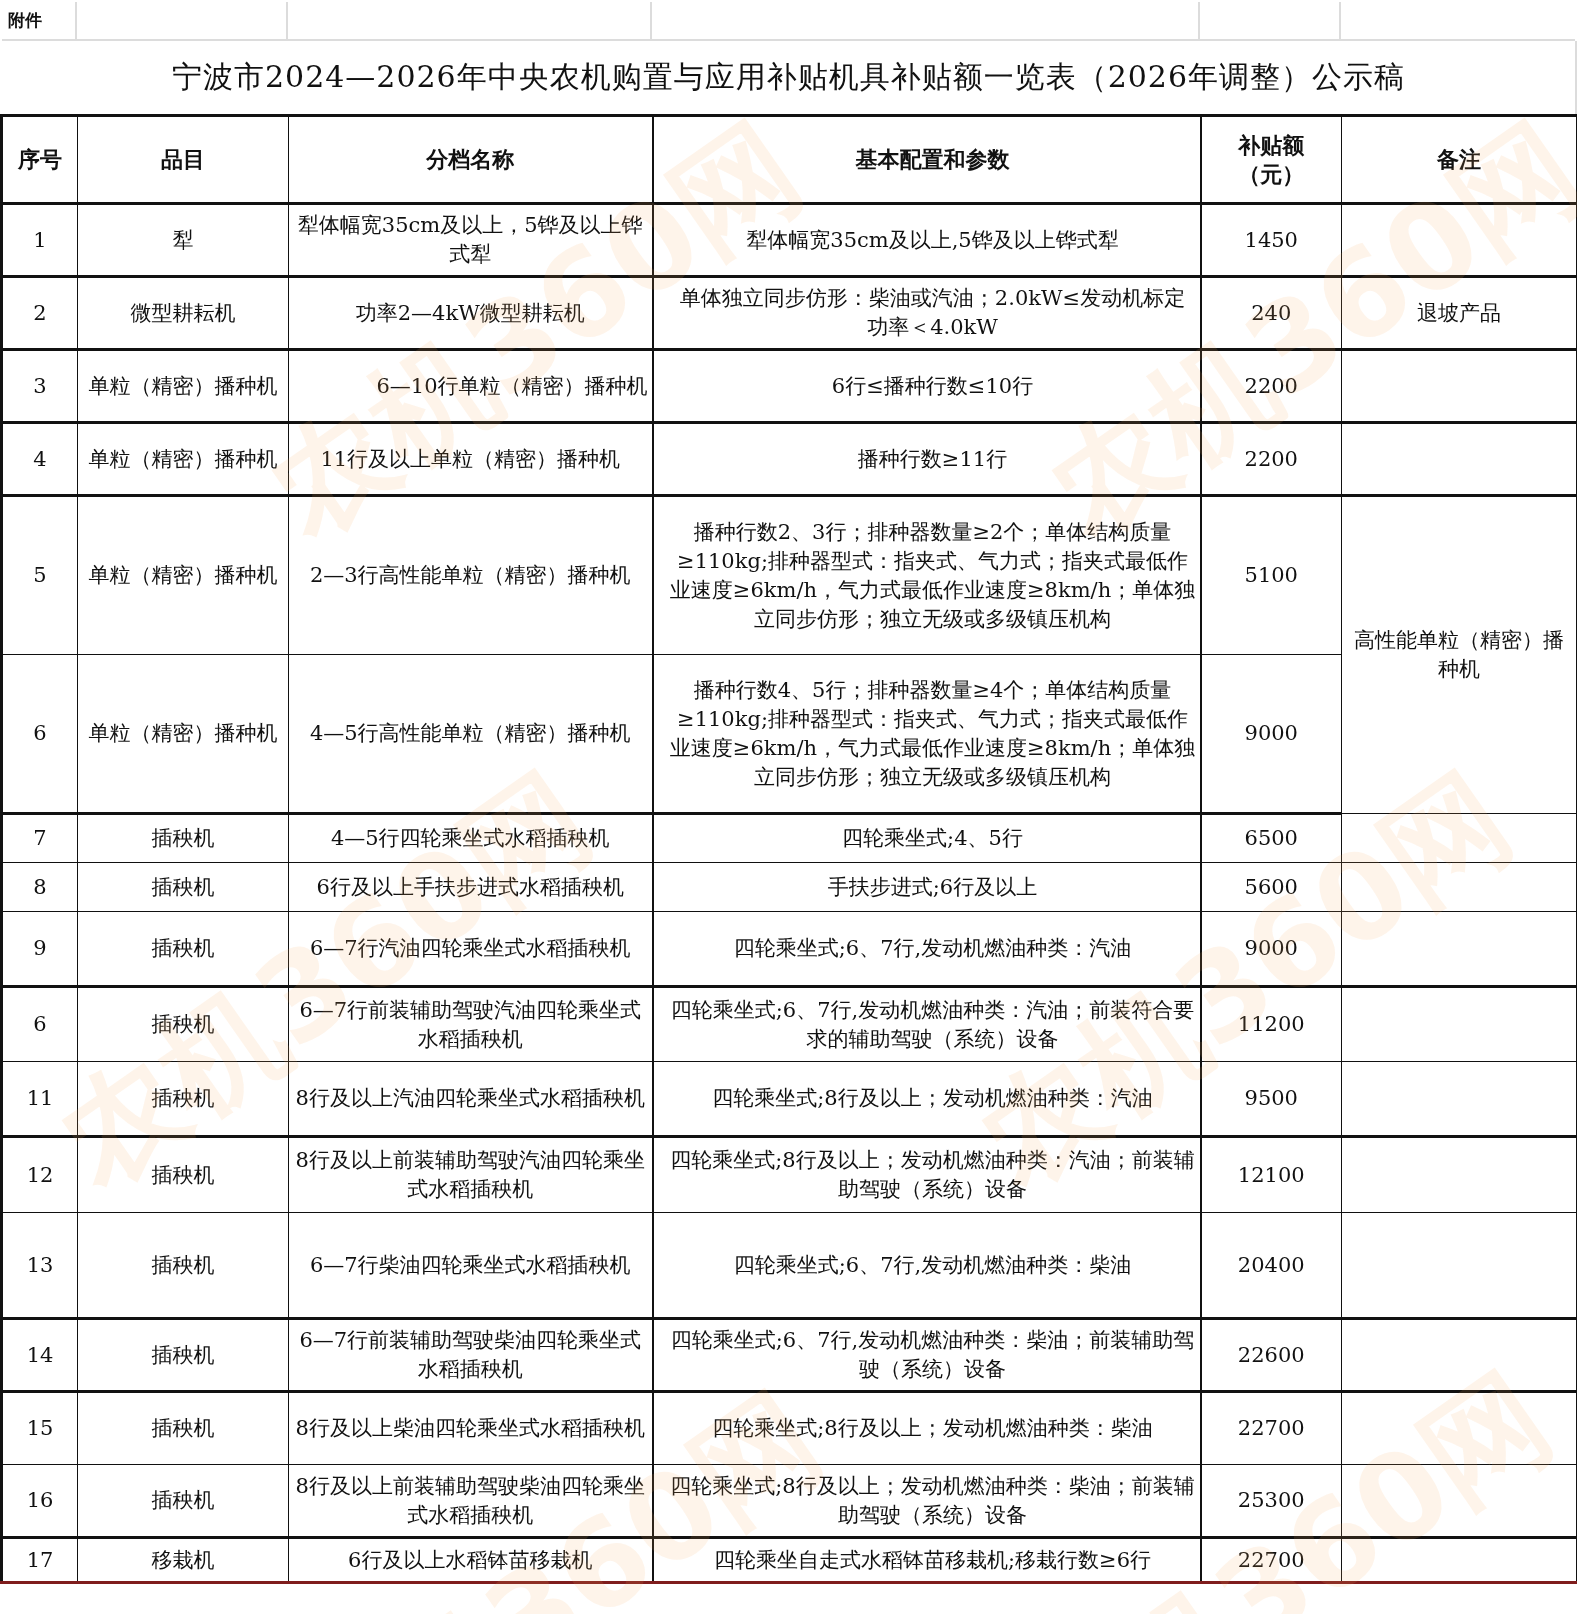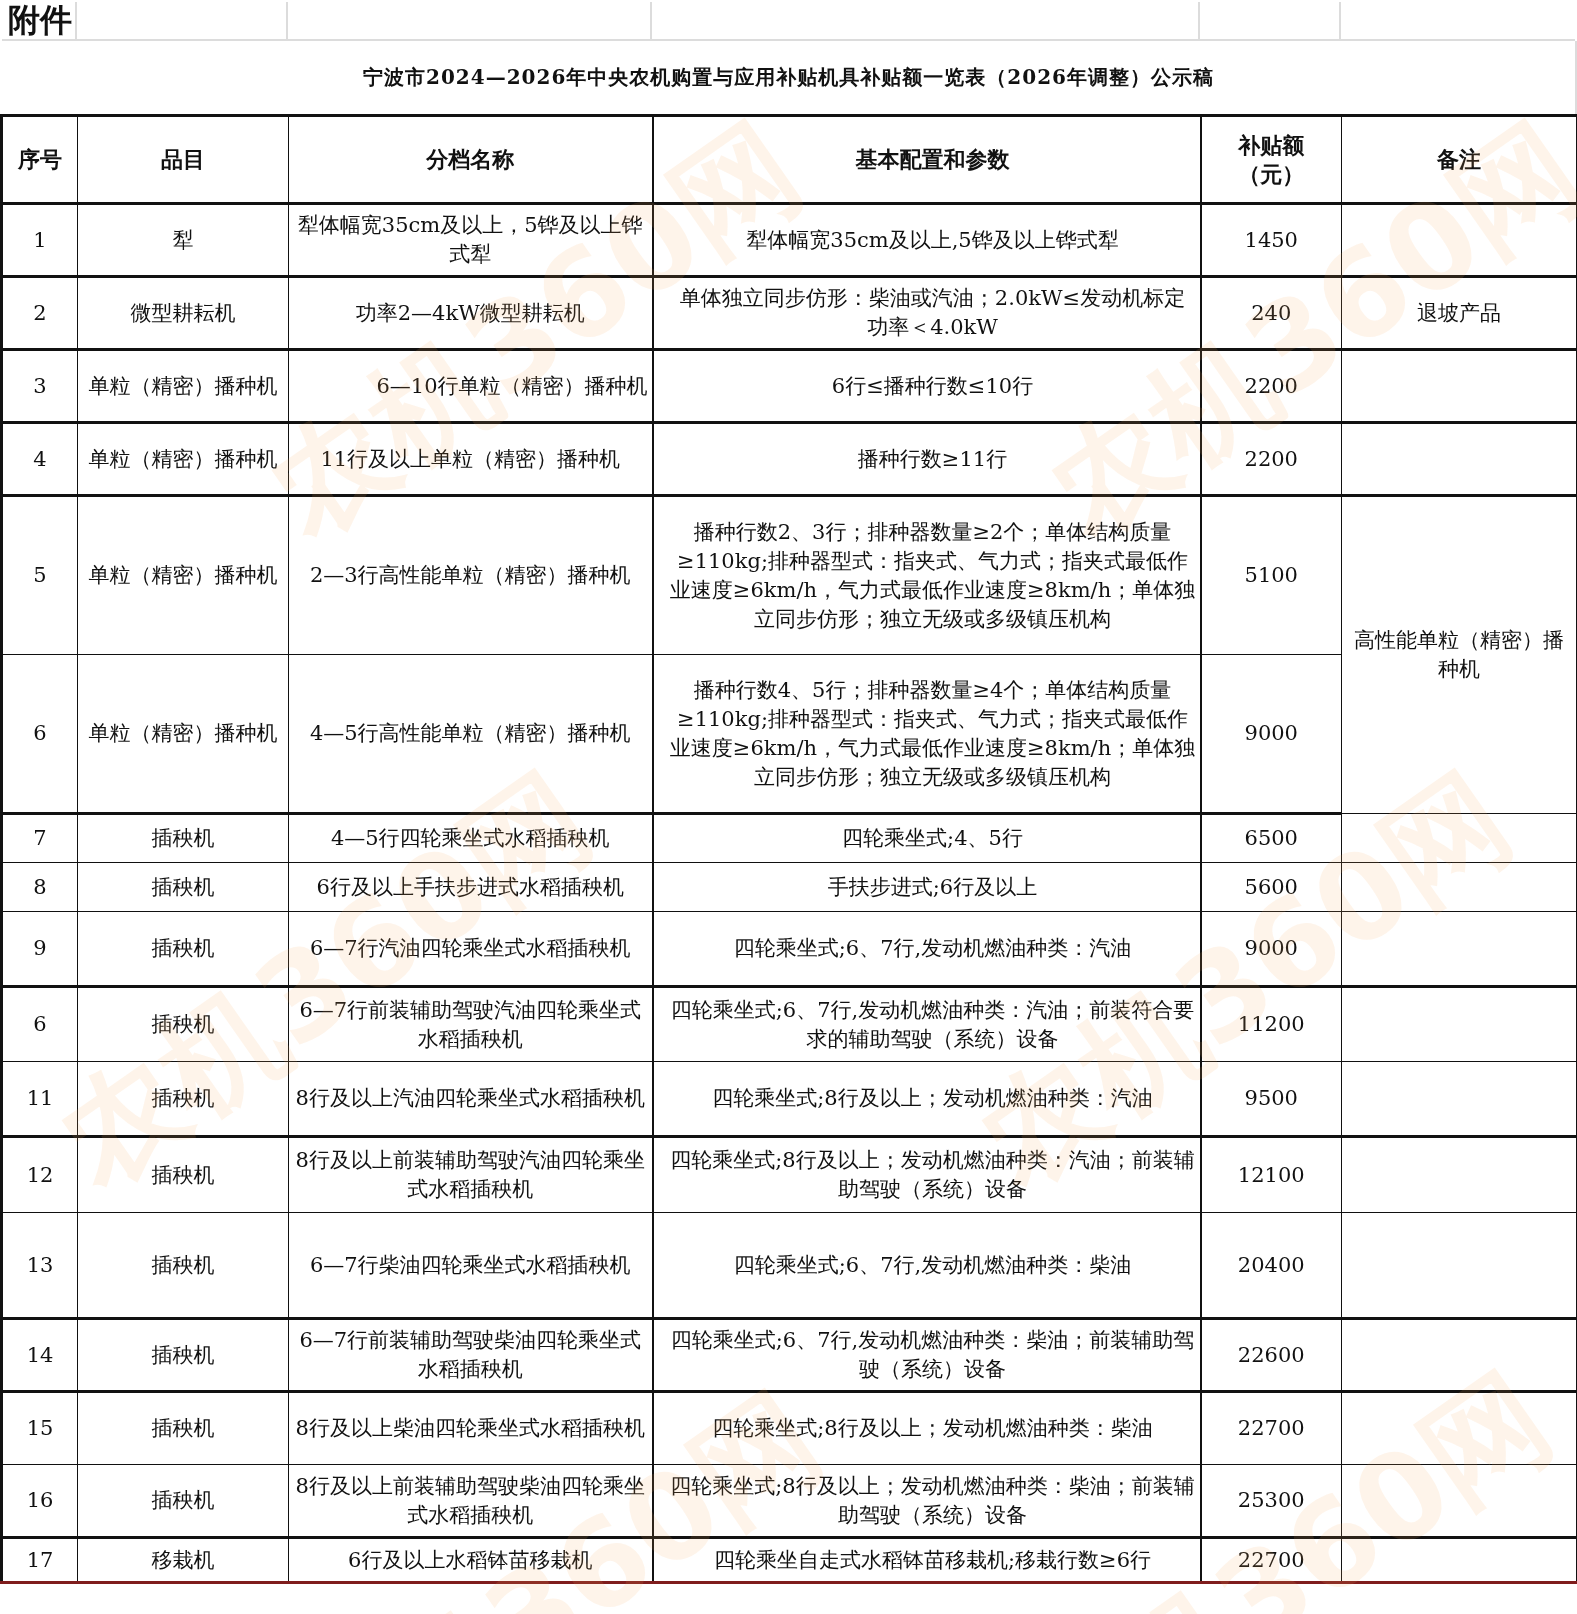--- a/index.html
+++ b/index.html
@@ -12,30 +12,30 @@
     position: absolute; left: 0; top: 0; width: 1577px; height: 1614px;
     background: #ffffff;
   }
   
   .toprow {
     position: absolute; left: 2px; top: 2px; width: 1573px; height: 37px;
     display: flex; border-bottom: 2px solid #dcdcdc;
   }
   .toprow > div { border-right: 2px solid #dcdcdc; height: 37px; box-sizing: border-box; }
   .attach {
-    font-size: 32px; font-weight: bold; line-height: 37px; padding-left: 6px;
+    font-size: 17px; font-weight: bold; line-height: 37px; padding-left: 6px;
     font-family: "DejaVu Sans", "Liberation Sans", sans-serif;
   }
   .titlerow {
     position: absolute; left: 2px; top: 41px; width: 1573px; height: 73px;
     display: flex; align-items: center; justify-content: center;
     border-right: 2px solid #dcdcdc;
   }
   .title {
-    font-size: 20px; font-weight: bold; letter-spacing: 1px;
+    font-size: 30px; font-weight: normal; letter-spacing: 1px;
   }
   table {
     position: absolute; left: 0; top: 114px;
     width: 1576px; border-collapse: collapse; table-layout: fixed;
   }
   th, td {
     border: 1px solid #111; text-align: center; vertical-align: middle;
     font-size: 21px; line-height: 29px; padding: 0 4px; font-weight: normal;
     overflow: hidden;
   }

